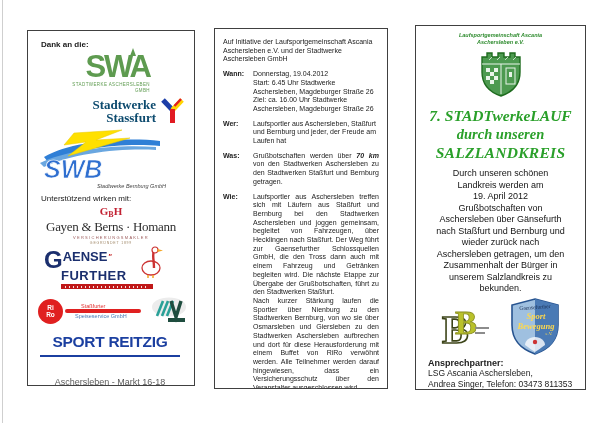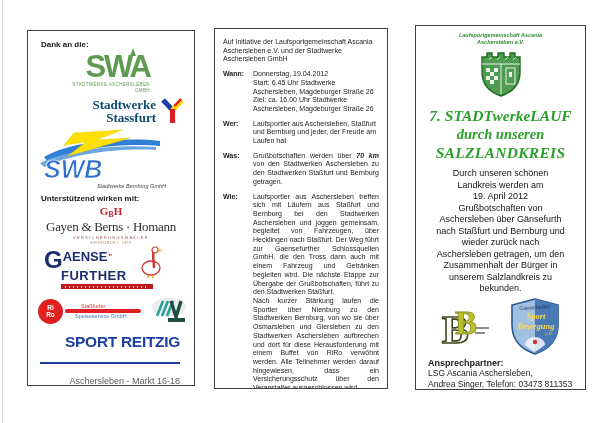--- a/index.html
+++ b/index.html
@@ -14,21 +14,21 @@
   #left-panel{left:27px;top:30px;width:168px;height:356px;display:flex;flex-direction:column;}
   .dank{font-weight:bold;font-size:8px;margin:9px 0 1px 13px;}
   .swa{margin:2px 0 0 26px;color:#5e9b50;width:96px;text-align:right;}
   .swa-word{font-weight:bold;font-size:31px;line-height:30px;letter-spacing:-2px;position:relative;}
   .swa-spire{position:absolute;top:-4px;right:14px;width:0;height:0;border-left:3px solid transparent;border-right:3px solid transparent;border-bottom:8px solid #5e9b50;}
   .swa-cap{font-size:4.5px;letter-spacing:.4px;line-height:5.5px;}
   .stassfurt-row{align-self:flex-end;display:flex;align-items:center;gap:3px;margin:4px 8px 0 0;}
   .stassfurt-name{font-family:"Liberation Serif",serif;font-weight:bold;color:#0c4a6e;font-size:13px;line-height:13px;text-align:right;}
   .swb{margin:4px 0 0 8px;width:130px;text-align:right;}
   .swb-cap{font-style:italic;font-size:5.5px;color:#444;margin:-2px 0 0 4px;}
-  .support{font-weight:bold;font-size:8px;margin:5px 0 0 13px;}
+  .support{font-weight:normal;font-size:8px;margin:5px 0 0 13px;}
   .gbh{align-self:center;text-align:center;margin-top:3px;}
   .gbh-mono{font-family:"Liberation Serif",serif;font-weight:bold;color:#c22233;font-size:11px;line-height:11px;}
   .gbh-mono .b{font-size:8px;vertical-align:-2px;}
   .gbh-name{font-family:"Liberation Serif",serif;font-size:13px;line-height:14px;color:#2e2e2e;letter-spacing:-.3px;}
   .gbh-sub{font-size:4px;letter-spacing:1.3px;color:#9c5b5b;margin-top:1px;}
   .gbh-founded{font-size:3.5px;letter-spacing:.8px;color:#a08868;margin-top:1px;}
   .gaense{margin:5px 0 0 16px;color:#1b2f6e;position:relative;width:120px;}
   .gaense-l1{font-weight:bold;font-size:13px;line-height:13px;display:flex;align-items:flex-start;}
   .gaense-g{font-size:24px;line-height:20px;font-weight:bold;}
   .gaense-mark{color:#c01818;font-size:7px;margin-left:1px;}
@@ -39,22 +39,22 @@
   .goose{position:absolute;right:0;top:-4px;}
   .riro-row{display:flex;align-items:center;margin:8px 0 0 10px;gap:2px;}
   .riro-circle{width:25px;height:25px;border-radius:50%;background:#e02020;color:#fff;
     font-size:6.5px;font-weight:bold;line-height:7.5px;text-align:center;padding-top:5px;box-sizing:border-box;flex:none;}
   .riro-key{width:76px;flex:none;}
   .riro-top{color:#e03030;font-size:5.5px;line-height:6px;margin-left:16px;}
   .riro-bar{height:4.5px;background:#e02020;border-radius:2px;}
   .riro-bottom{color:#4a7ab5;font-size:5.5px;line-height:6px;margin-left:10px;}
   .wv{margin-left:8px;}
   .reitzig{margin:8px 0 0 12px;width:140px;}
-  .reitzig-name{color:#1b3fa0;font-weight:bold;font-size:15.5px;letter-spacing:-.3px;border-bottom:2.5px solid #1b3fa0;padding-bottom:11px;text-align:right;}
-  .reitzig-addr{color:#5c5c5c;font-size:9px;text-align:right;margin-top:12px;}
+  .reitzig-name{color:#1b3fa0;font-weight:bold;font-size:15.5px;letter-spacing:-.3px;border-bottom:2.5px solid #1b3fa0;padding-bottom:4px;text-align:center;}
+  .reitzig-addr{color:#5c5c5c;font-size:9px;text-align:center;margin-top:20px;}
   .intersport{display:flex;align-items:center;justify-content:flex-end;margin:4px 6px 0 0;gap:1px;}
   .is-inter{color:#1b3fa0;font-weight:bold;font-style:italic;font-size:8.5px;letter-spacing:-.2px;}
   .is-sport{background:#1b3fa0;color:#fff;font-weight:bold;font-style:italic;font-size:8.5px;padding:0 2px;letter-spacing:-.2px;}
   .is-dots{text-align:right;margin-right:6px;font-size:4px;color:#e02020;letter-spacing:1.5px;line-height:4px;}
 
   
   #middle-panel{left:214px;top:28px;width:174px;height:361px;padding:9px 8px 0 8px;font-size:7px;line-height:8.7px;color:#222;}
   .m-intro{margin-bottom:6px;}
   .m-sec{display:grid;grid-template-columns:27px 1fr;column-gap:3px;margin-bottom:6px;}
   .m-label{font-weight:bold;}

